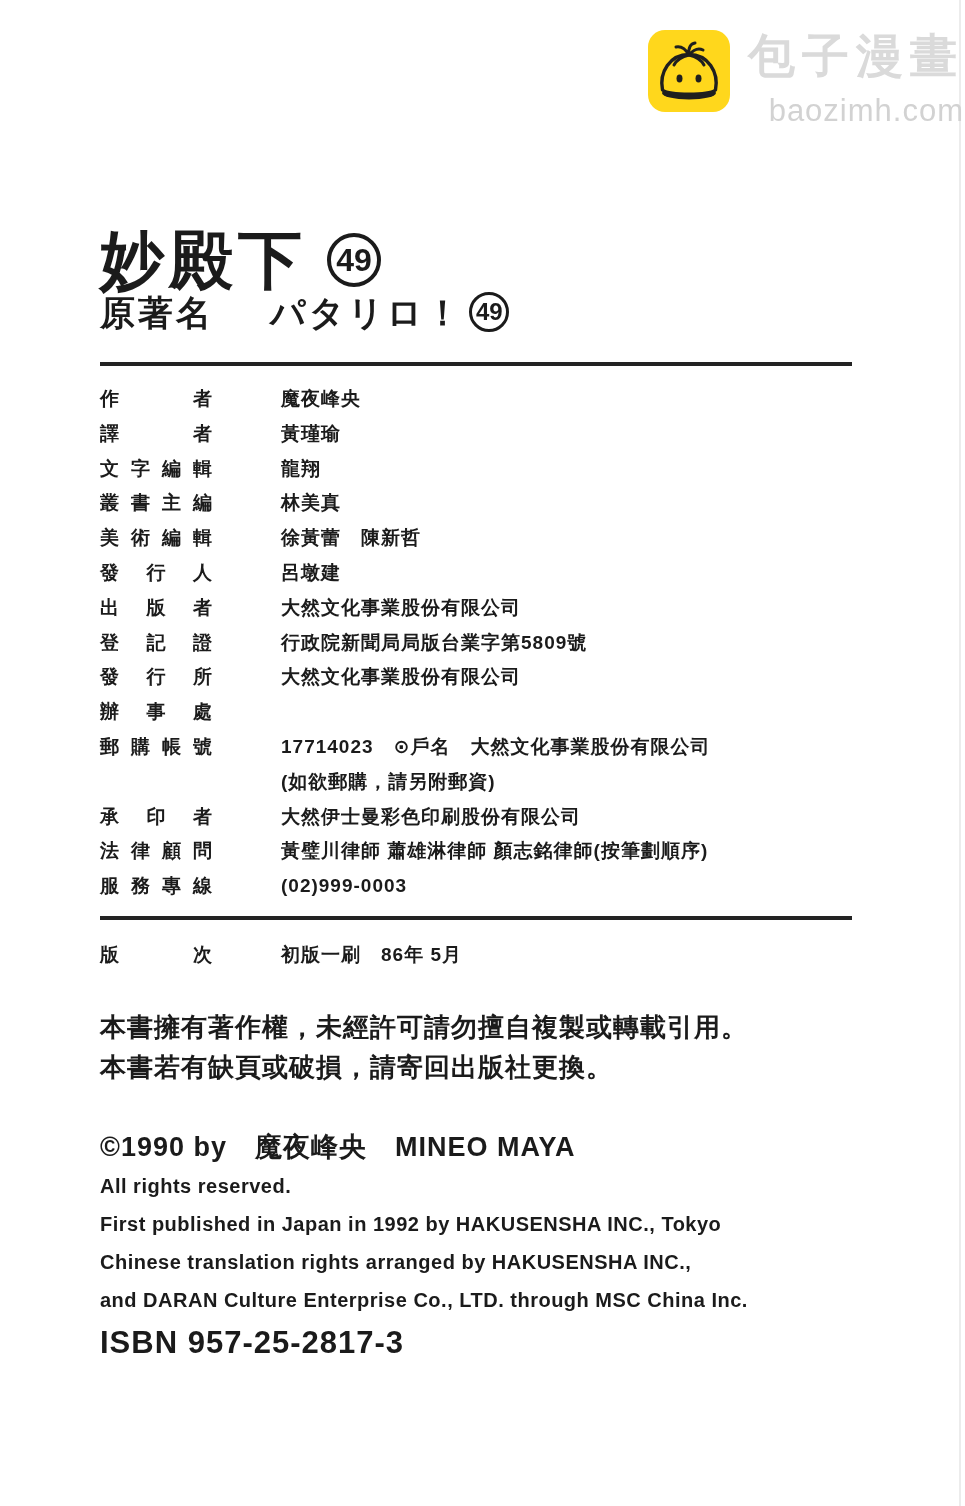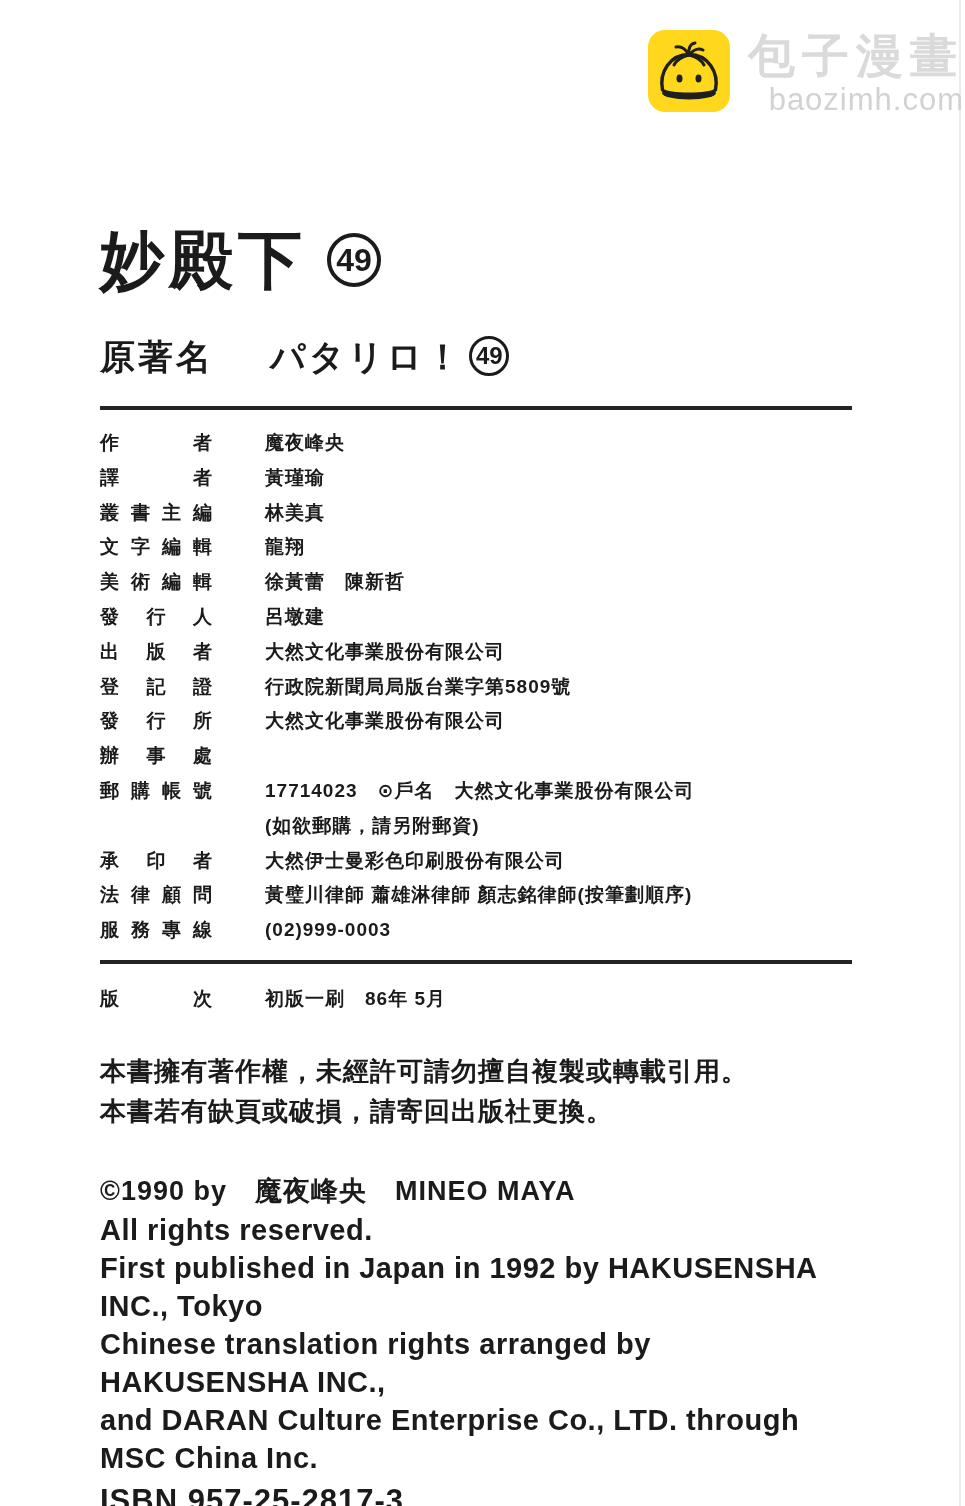--- a/index.html
+++ b/index.html
@@ -22,21 +22,21 @@
     display: flex; align-items: flex-start; gap: 18px; text-align: right;
   }
   .wm-logo { width: 82px; height: 82px; display: block; }
   .wm-text { display: flex; flex-direction: column; }
   .wm-brand {
     font-size: 47px; font-weight: 700; letter-spacing: 7px;
     color: #dadada; line-height: 1.1; white-space: nowrap;
   }
   .wm-site {
     font-size: 31px; color: #d2d2d2; letter-spacing: 1px;
-    line-height: 1.0; margin-top: 2px;
+    line-height: 1.0; margin-top: 13px;
   }
 
   
   .content {
     position: absolute; left: 100px; top: 228px; width: 752px;
   }
   .book-title {
     font-size: 64px; font-weight: 700; letter-spacing: 5px;
     display: flex; align-items: center; line-height: 1; gap: 12px;
   }
@@ -46,48 +46,48 @@
   }
   .circle-num.large {
     width: 54px; height: 54px; border: 4px solid #1b1b1b;
     font-size: 32px; margin-left: 8px; letter-spacing: 0;
   }
   .circle-num.small {
     width: 40px; height: 40px; border: 3px solid #1b1b1b;
     font-size: 24px; margin-left: 6px; letter-spacing: 0;
   }
   .subtitle {
-    margin-top: 44px; font-size: 35px; font-weight: 700; letter-spacing: 3px;
+    font-size: 35px; font-weight: 700; letter-spacing: 3px;
     display: flex; align-items: center; line-height: 1; text-align: center;
   }
   .subtitle .orig-label { margin-right: 56px; }
 
   .rule-heavy { border: none; border-top: 4px solid #232323; margin-top: 30px; }
   .rule-mid   { border: none; border-top: 4px solid #232323; margin-top: 12px; }
 
   
   .rows { margin-top: 16px; }
   .c-row { display: flex; line-height: 34.8px; font-size: 19px; font-weight: 700; }
   .c-label {
     width: 112px; flex: none;
     text-align: justify; text-align-last: justify;
     letter-spacing: 0;
   }
-  .c-value { margin-left: 53px; letter-spacing: 1px; white-space: nowrap; }
+  .c-value { margin-left: 69px; letter-spacing: 1px; white-space: nowrap; }
 
   .edition-row { margin-top: 18px; }
 
   
   .notices { margin-top: 34px; font-size: 26px; font-weight: 700; }
   .notice-line { line-height: 40px; letter-spacing: 1px; }
 
   
   .copyright { margin-top: 40px; }
   .cp-line1 { font-size: 27px; font-weight: 700; letter-spacing: 1px; line-height: 40px; margin-top: 29px; }
-  .cp-en { font-size: 29px; font-weight: 600; line-height: 38px; letter-spacing: 0.5px; }
+  .cp-en { font-size: 20px; font-weight: 600; line-height: 38px; letter-spacing: 0.5px; }
   .cp-isbn { font-size: 31px; font-weight: 700; letter-spacing: 1px; line-height: 44px; margin-top: 2px; }
 </style>
 </head>
 <body>
 
 <div class="page-edge"></div>
 
 <div class="watermark">
   <svg class="wm-logo" viewBox="0 0 82 82">
     <rect x="0" y="0" width="82" height="82" rx="17" fill="#ffd71c"></rect>
@@ -123,26 +123,26 @@
   <div class="rows">
     <div class="c-row">
       <span class="c-label">作者</span>
       <span class="c-value">魔夜峰央</span>
     </div>
     <div class="c-row">
       <span class="c-label">譯者</span>
       <span class="c-value">黃瑾瑜</span>
     </div>
     <div class="c-row">
+      <span class="c-label">文字編輯</span>
+      <span class="c-value">龍翔</span>
+    </div>
+    <div class="c-row">
       <span class="c-label">叢書主編</span>
       <span class="c-value">林美真</span>
-    </div>
-    <div class="c-row">
-      <span class="c-label">文字編輯</span>
-      <span class="c-value">龍翔</span>
     </div>
     <div class="c-row">
       <span class="c-label">美術編輯</span>
       <span class="c-value">徐黃蕾　陳新哲</span>
     </div>
     <div class="c-row">
       <span class="c-label">發行人</span>
       <span class="c-value">呂墩建</span>
     </div>
     <div class="c-row">

